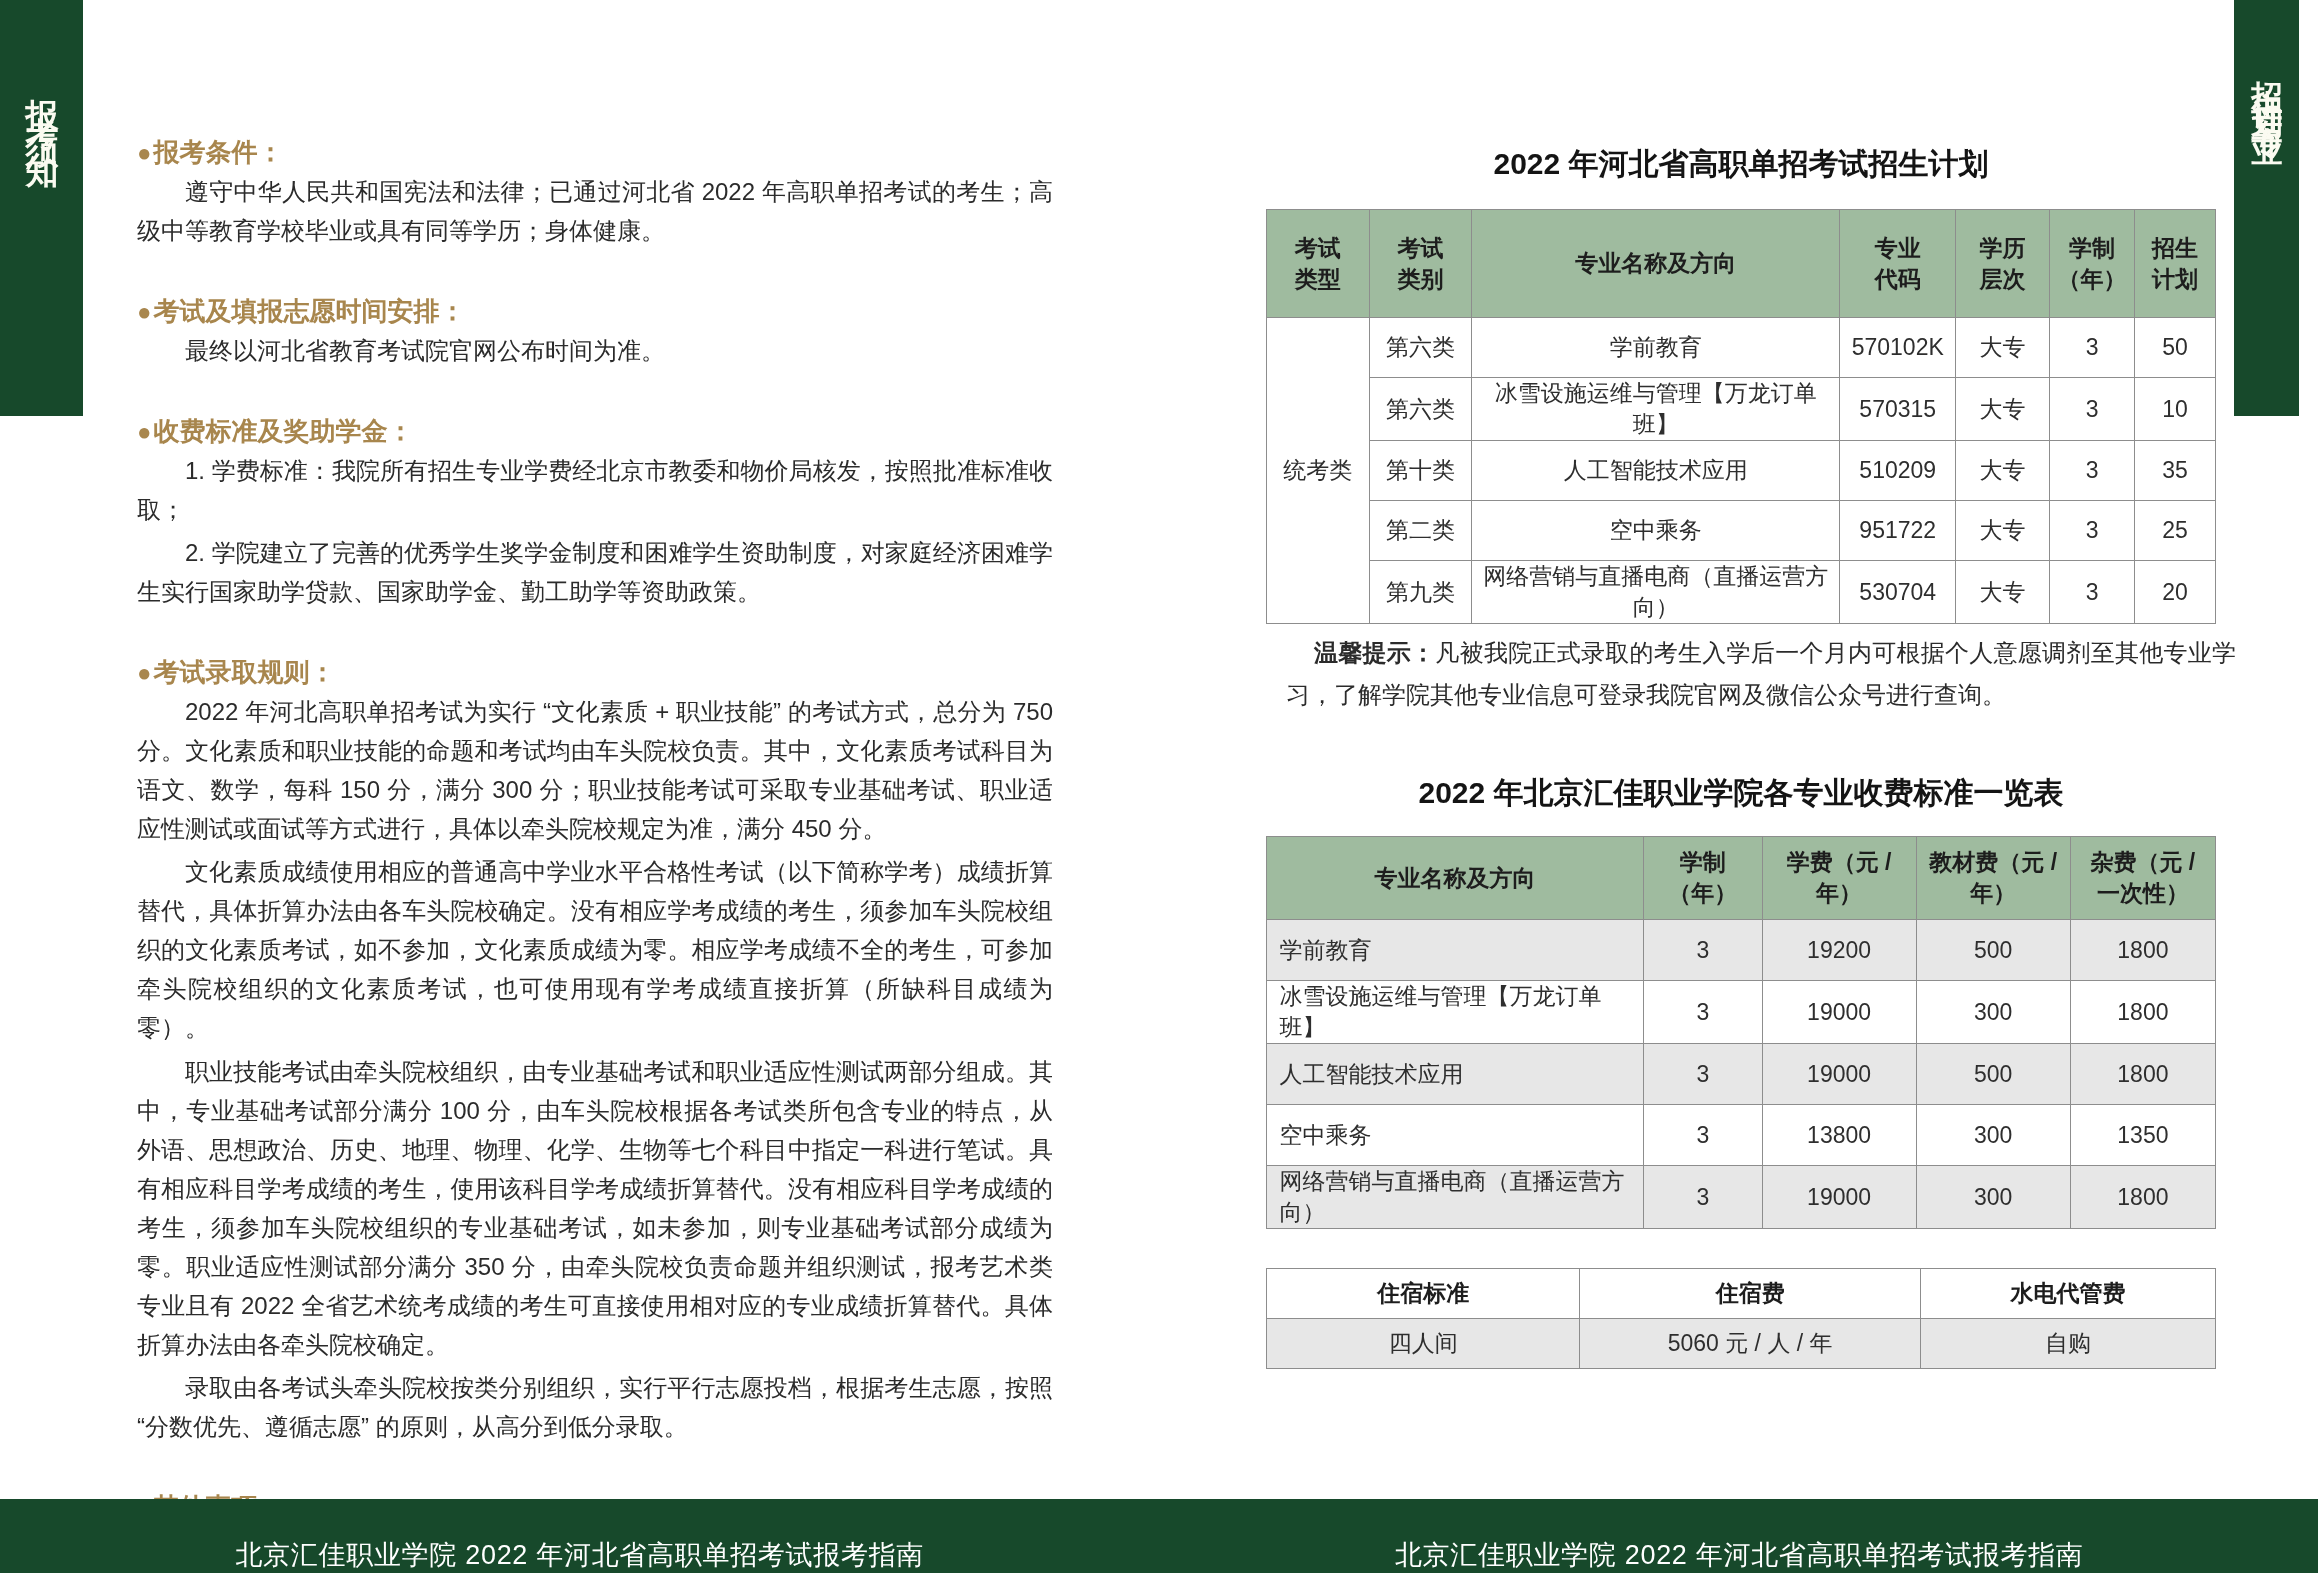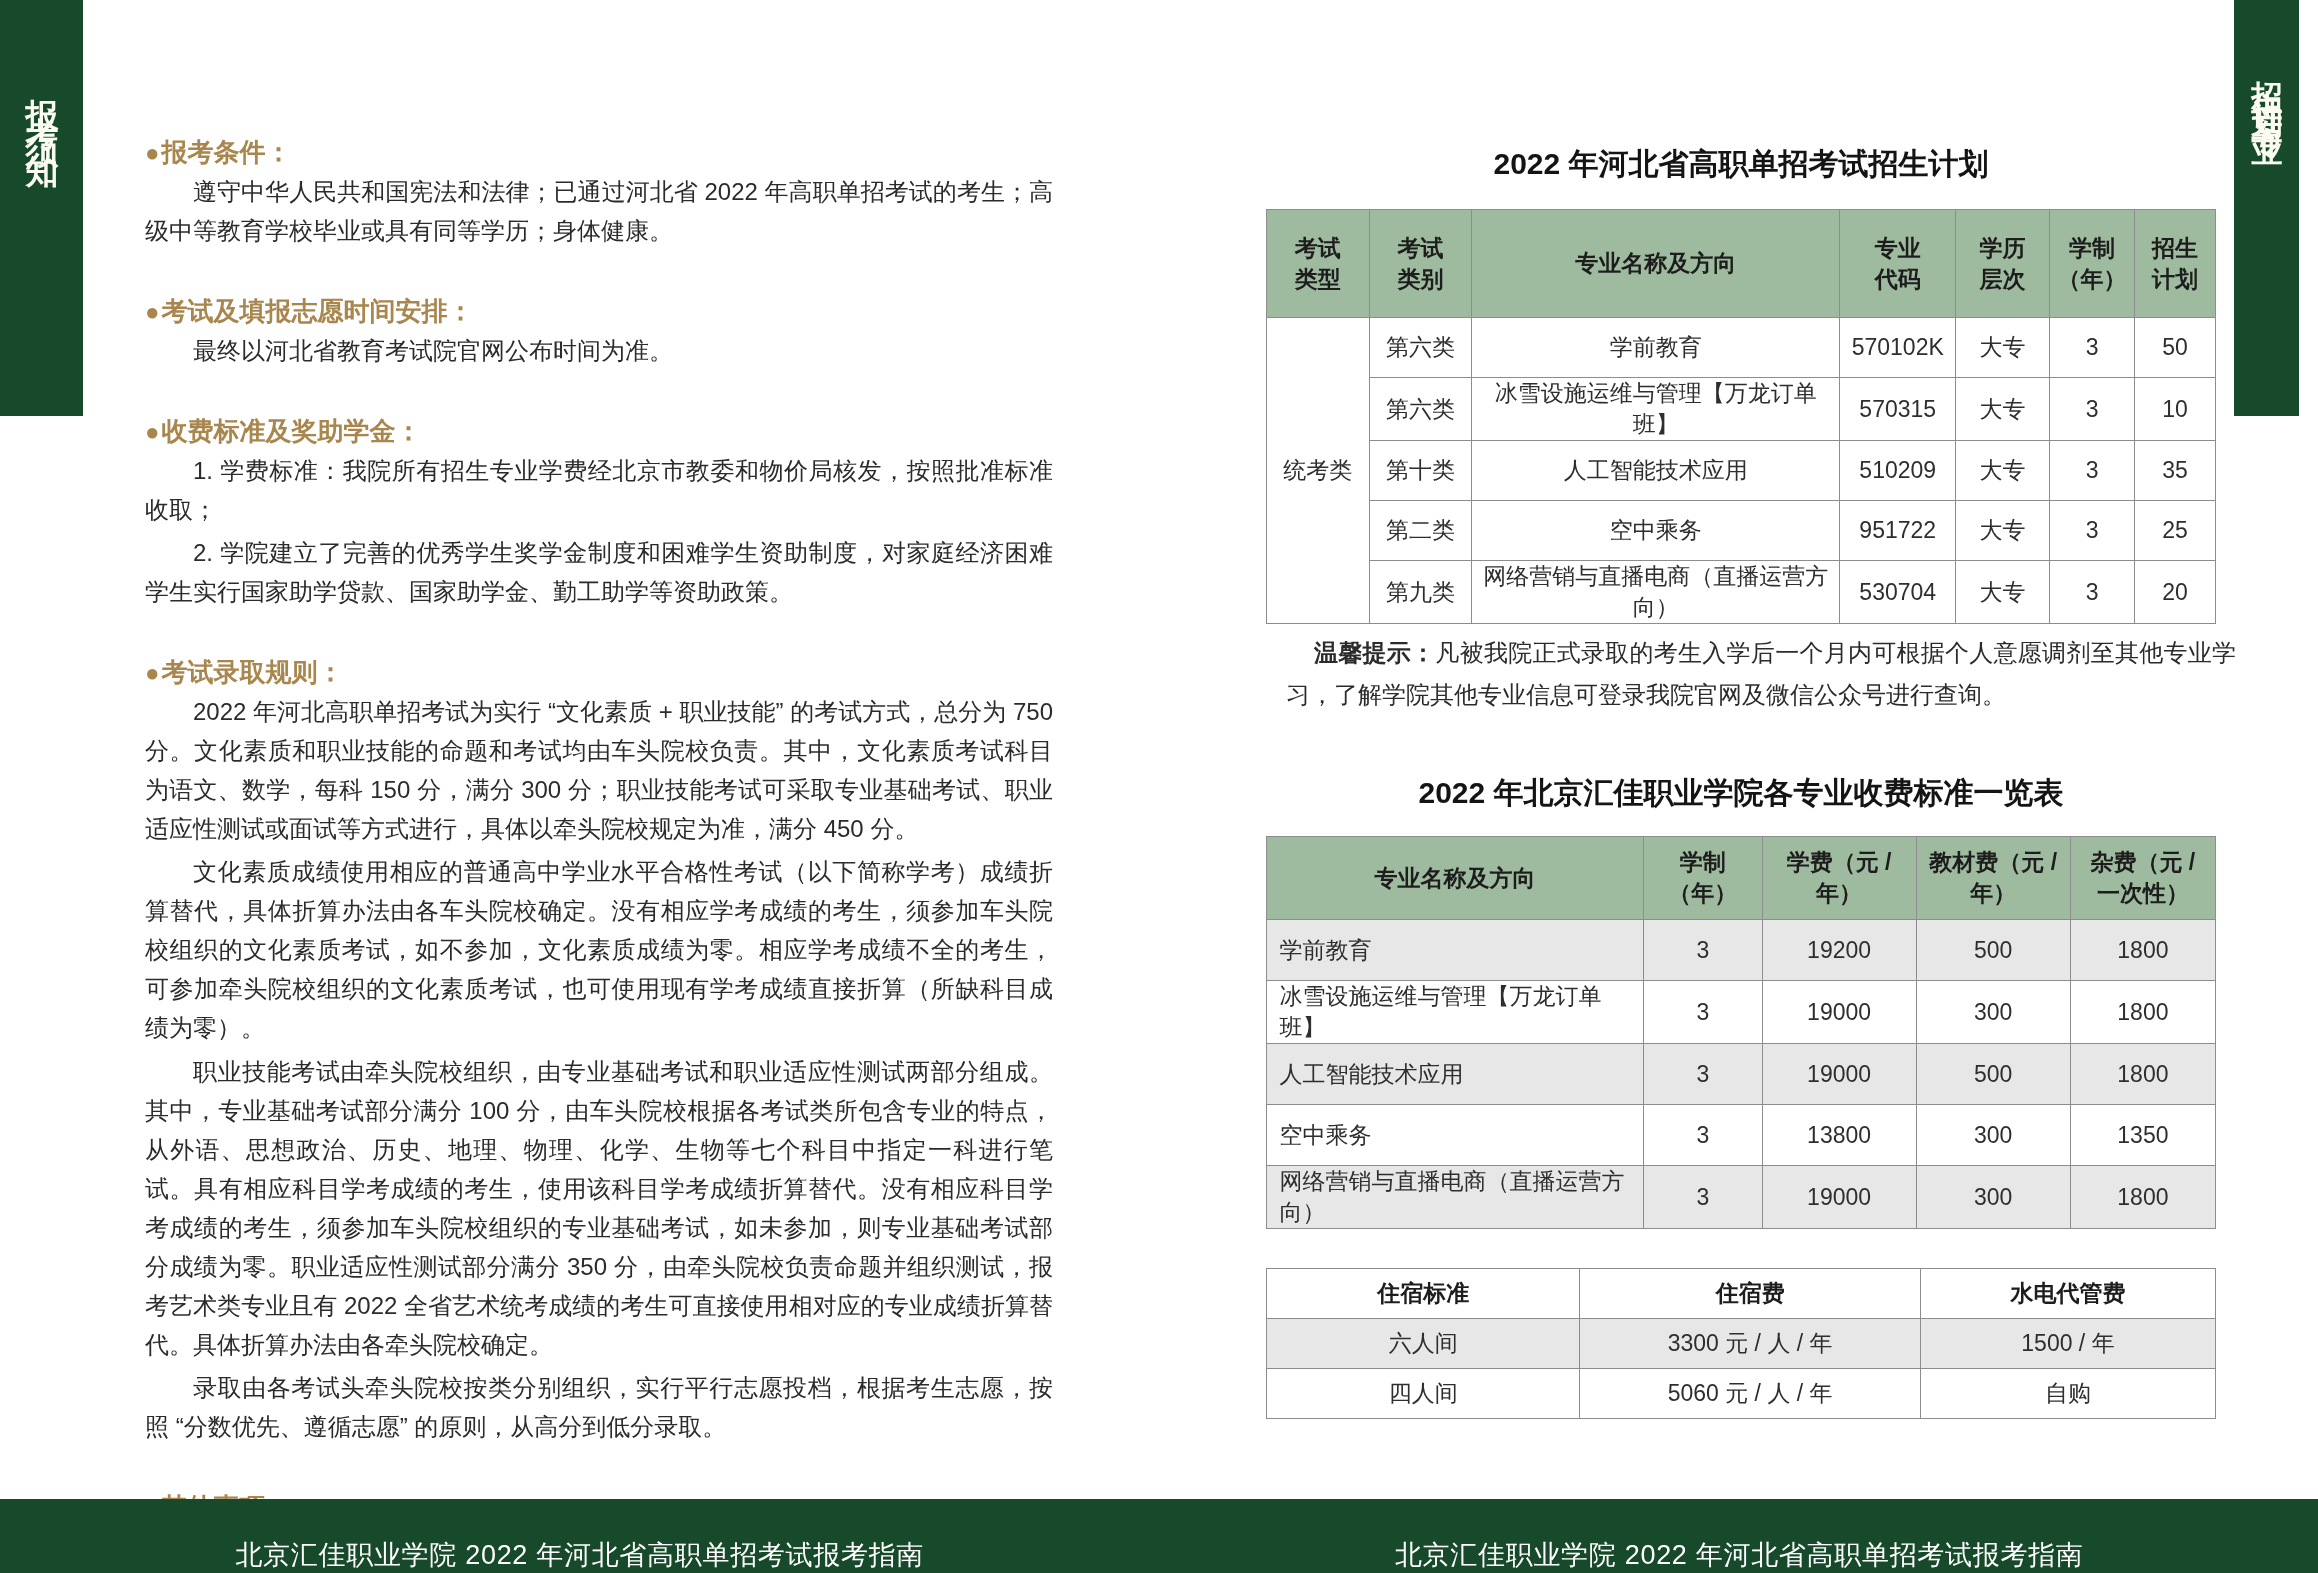--- a/index.html
+++ b/index.html
@@ -9,21 +9,21 @@
   
   .side-tab{position:absolute;top:0;background:var(--dark_green);display:flex;justify-content:center;}
   .vtext{writing-mode:vertical-rl;text-orientation:upright;color:#fbfbf1;font-weight:700;}
   .tab-left{left:0;width:83px;height:416px;}
   .tab-left .vtext{font-size:33px;letter-spacing:19px;padding-top:72px;}
   .tab-right{left:2234px;width:65px;height:416px;}
   .tab-right .vtext{font-size:31px;letter-spacing:9px;padding-top:56px;}
 
   
   .left-col{position:absolute;left:133px;top:133px;width:920px;color:#2b2b2b;}
-  .sec{margin:0 0 42px 12px;}
+  .sec{margin:0 0 42px 4px;}
   .sec-h{margin:0;font-size:26px;font-weight:700;color:var(--heading_gold);line-height:39px;}
   .sec-h .bullet{margin-right:2.1px;font-size:24px;}
   .body-p{margin:0 0 4.2px 0;font-size:24px;line-height:39px;text-align:justify;text-indent:48px;}
 
   
   .right-col{position:absolute;left:1266px;top:0;width:950px;color:#2b2b2b;}
   .tbl-title{position:absolute;left:0;width:100%;text-align:center;font-size:30px;font-weight:600;
              color:#141414;margin:0;line-height:42px;}
   #title1{top:135px;margin-top:8px;}
   #title2{top:757px;margin-top:15px;}
@@ -224,25 +224,20 @@
     <table id="dorm">
       <thead>
           <tr id="dorm-head-row">
             <th class="dc0">住宿标准</th>
             <th class="dc1">住宿费</th>
             <th class="dc2">水电代管费</th>
           </tr>
         </thead>
       <tbody id="dorm-body">
           <tr>
-            <td class="dc0">六人间</td>
-            <td class="dc1">3300 元 / 人 / 年</td>
-            <td class="dc2">1500 / 年</td>
-          </tr>
-          <tr>
             <td class="dc0">四人间</td>
             <td class="dc1">5060 元 / 人 / 年</td>
             <td class="dc2">自购</td>
           </tr>
         </tbody>
     </table>
   </div>
 
   <div class="footer">
     <div class="fhalf">

